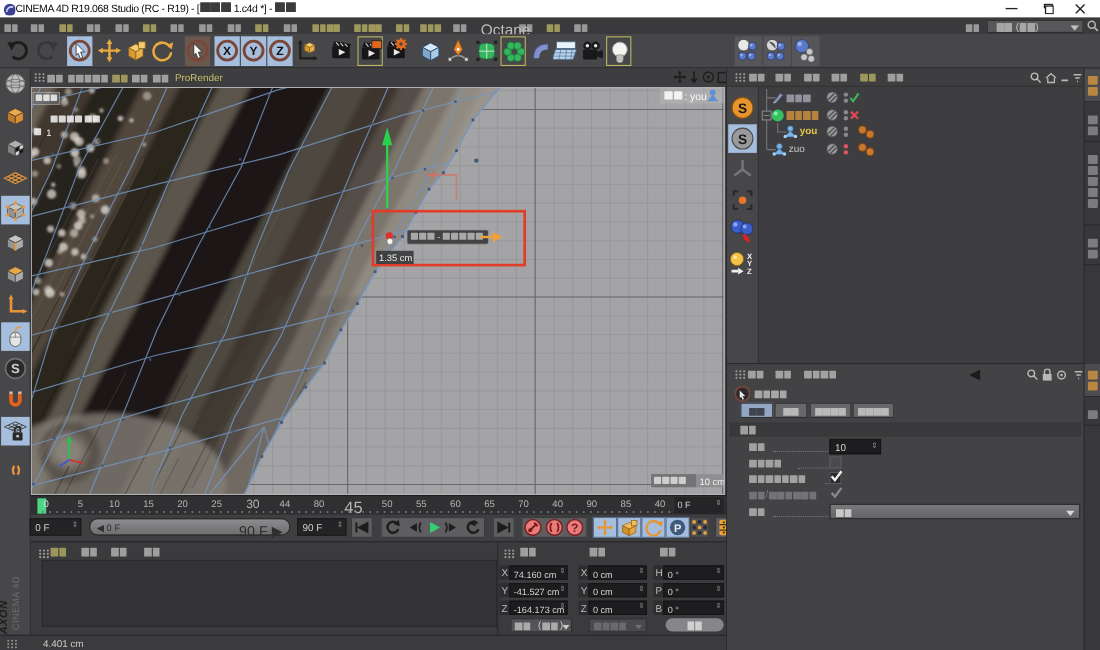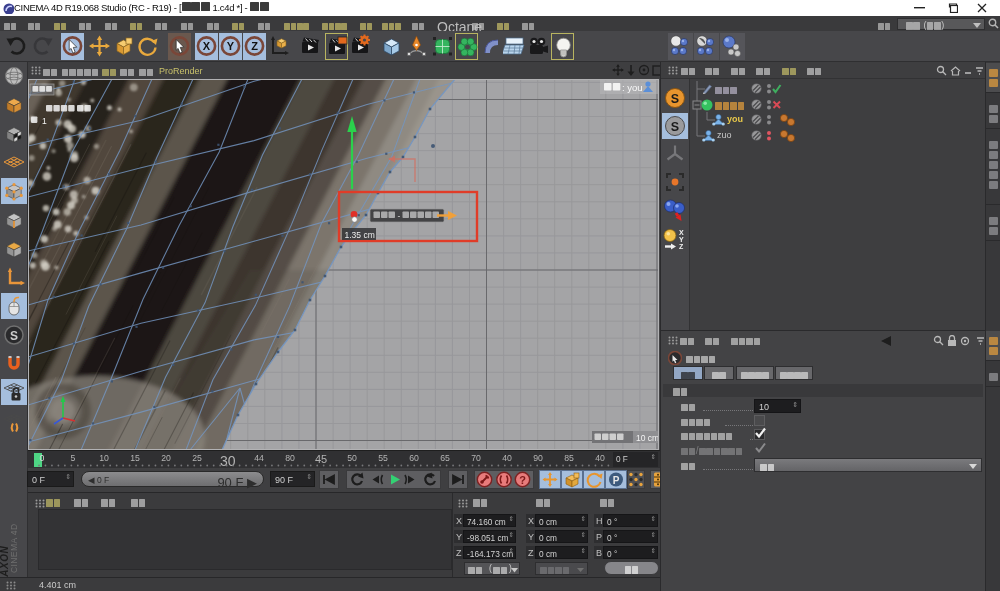--- a/index.html
+++ b/index.html
@@ -833,24 +833,24 @@
     </svg>
   </div>
 <div class="abs" style="left:28px;top:450px;width:632px;height:18px;background:#303032;border-top:1px solid #1e1e1e">
     <div class="abs" style="left:6px;top:2px;width:8px;height:14px;background:#4ed584"></div>
     <span class="abs" style="left:6px;top:1.5px;width:16px;text-align:center;font-size:8.7px;color:#dcdcdc">0</span>
     <span class="abs" style="left:37px;top:1.5px;width:16px;text-align:center;font-size:8.7px;color:#b4b4b4">5</span>
     <span class="abs" style="left:68px;top:1.5px;width:16px;text-align:center;font-size:8.7px;color:#b4b4b4">10</span>
     <span class="abs" style="left:99px;top:1.5px;width:16px;text-align:center;font-size:8.7px;color:#b4b4b4">15</span>
     <span class="abs" style="left:130px;top:1.5px;width:16px;text-align:center;font-size:8.7px;color:#b4b4b4">20</span>
     <span class="abs" style="left:161px;top:1.5px;width:16px;text-align:center;font-size:8.7px;color:#b4b4b4">25</span>
-    <span class="abs" style="left:192px;top:1.5px;width:16px;text-align:left;font-size:14px;color:#b4b4b4">30</span>
+    <span class="abs" style="left:192px;top:1.5px;width:16px;text-align:right;font-size:11px;color:#b4b4b4">30</span>
     <span class="abs" style="left:223px;top:1.5px;width:16px;text-align:center;font-size:8.7px;color:#b4b4b4">44</span>
     <span class="abs" style="left:254px;top:1.5px;width:16px;text-align:center;font-size:8.7px;color:#b4b4b4">80</span>
-    <span class="abs" style="left:285px;top:1.5px;width:16px;text-align:center;font-size:11px;color:#b4b4b4">45</span>
+    <span class="abs" style="left:285px;top:1.5px;width:16px;text-align:center;font-size:15px;color:#b4b4b4">45</span>
     <span class="abs" style="left:316px;top:1.5px;width:16px;text-align:center;font-size:8.7px;color:#b4b4b4">50</span>
     <span class="abs" style="left:347px;top:1.5px;width:16px;text-align:center;font-size:8.7px;color:#b4b4b4">55</span>
     <span class="abs" style="left:378px;top:1.5px;width:16px;text-align:center;font-size:8.7px;color:#b4b4b4">60</span>
     <span class="abs" style="left:409px;top:1.5px;width:16px;text-align:center;font-size:8.7px;color:#b4b4b4">65</span>
     <span class="abs" style="left:440px;top:1.5px;width:16px;text-align:center;font-size:8.7px;color:#b4b4b4">70</span>
     <span class="abs" style="left:471px;top:1.5px;width:16px;text-align:center;font-size:8.7px;color:#b4b4b4">40</span>
     <span class="abs" style="left:502px;top:1.5px;width:16px;text-align:center;font-size:8.7px;color:#b4b4b4">90</span>
     <span class="abs" style="left:533px;top:1.5px;width:16px;text-align:center;font-size:8.7px;color:#b4b4b4">85</span>
     <span class="abs" style="left:564px;top:1.5px;width:16px;text-align:center;font-size:8.7px;color:#b4b4b4">40</span>
     <svg class="abs" style="left:8px;top:13px" width="610" height="4">
@@ -1102,21 +1102,21 @@
     </div>
     <div class="abs" style="left:566px;top:21px;width:9px;height:13px;background:#2e2e30"></div>
     <span class="abs" style="left:568px;top:23px;font-size:9px;color:#c0c0c0">H</span>
     <div class="abs" style="left:575px;top:21px;width:55px;height:13px;background:#1d1d1f;border:1px solid #151517">
       <span class="abs" style="left:3px;top:2px;font-size:8.3px;color:#d2d2d2;white-space:nowrap">0 °</span>
       <span class="abs" style="right:1px;top:0px;font-size:6.5px;color:#909090">⇕</span>
     </div>
     <div class="abs" style="left:426px;top:37px;width:9px;height:13px;background:#2e2e30"></div>
     <span class="abs" style="left:428px;top:39px;font-size:9px;color:#c0c0c0">Y</span>
     <div class="abs" style="left:435px;top:37px;width:53px;height:13px;background:#1d1d1f;border:1px solid #151517">
-      <span class="abs" style="left:3px;top:2px;font-size:8.3px;color:#d2d2d2;white-space:nowrap">-98.051 cm</span>
+      <span class="abs" style="left:3px;top:2px;font-size:8.3px;color:#d2d2d2;white-space:nowrap">-41.527 cm</span>
       <span class="abs" style="right:1px;top:0px;font-size:6.5px;color:#909090">⇕</span>
     </div>
     <div class="abs" style="left:498px;top:37px;width:9px;height:13px;background:#2e2e30"></div>
     <span class="abs" style="left:500px;top:39px;font-size:9px;color:#c0c0c0">Y</span>
     <div class="abs" style="left:507px;top:37px;width:53px;height:13px;background:#1d1d1f;border:1px solid #151517">
       <span class="abs" style="left:3px;top:2px;font-size:8.3px;color:#d2d2d2;white-space:nowrap">0 cm</span>
       <span class="abs" style="right:1px;top:0px;font-size:6.5px;color:#909090">⇕</span>
     </div>
     <div class="abs" style="left:566px;top:37px;width:9px;height:13px;background:#2e2e30"></div>
     <span class="abs" style="left:568px;top:39px;font-size:9px;color:#c0c0c0">P</span>

